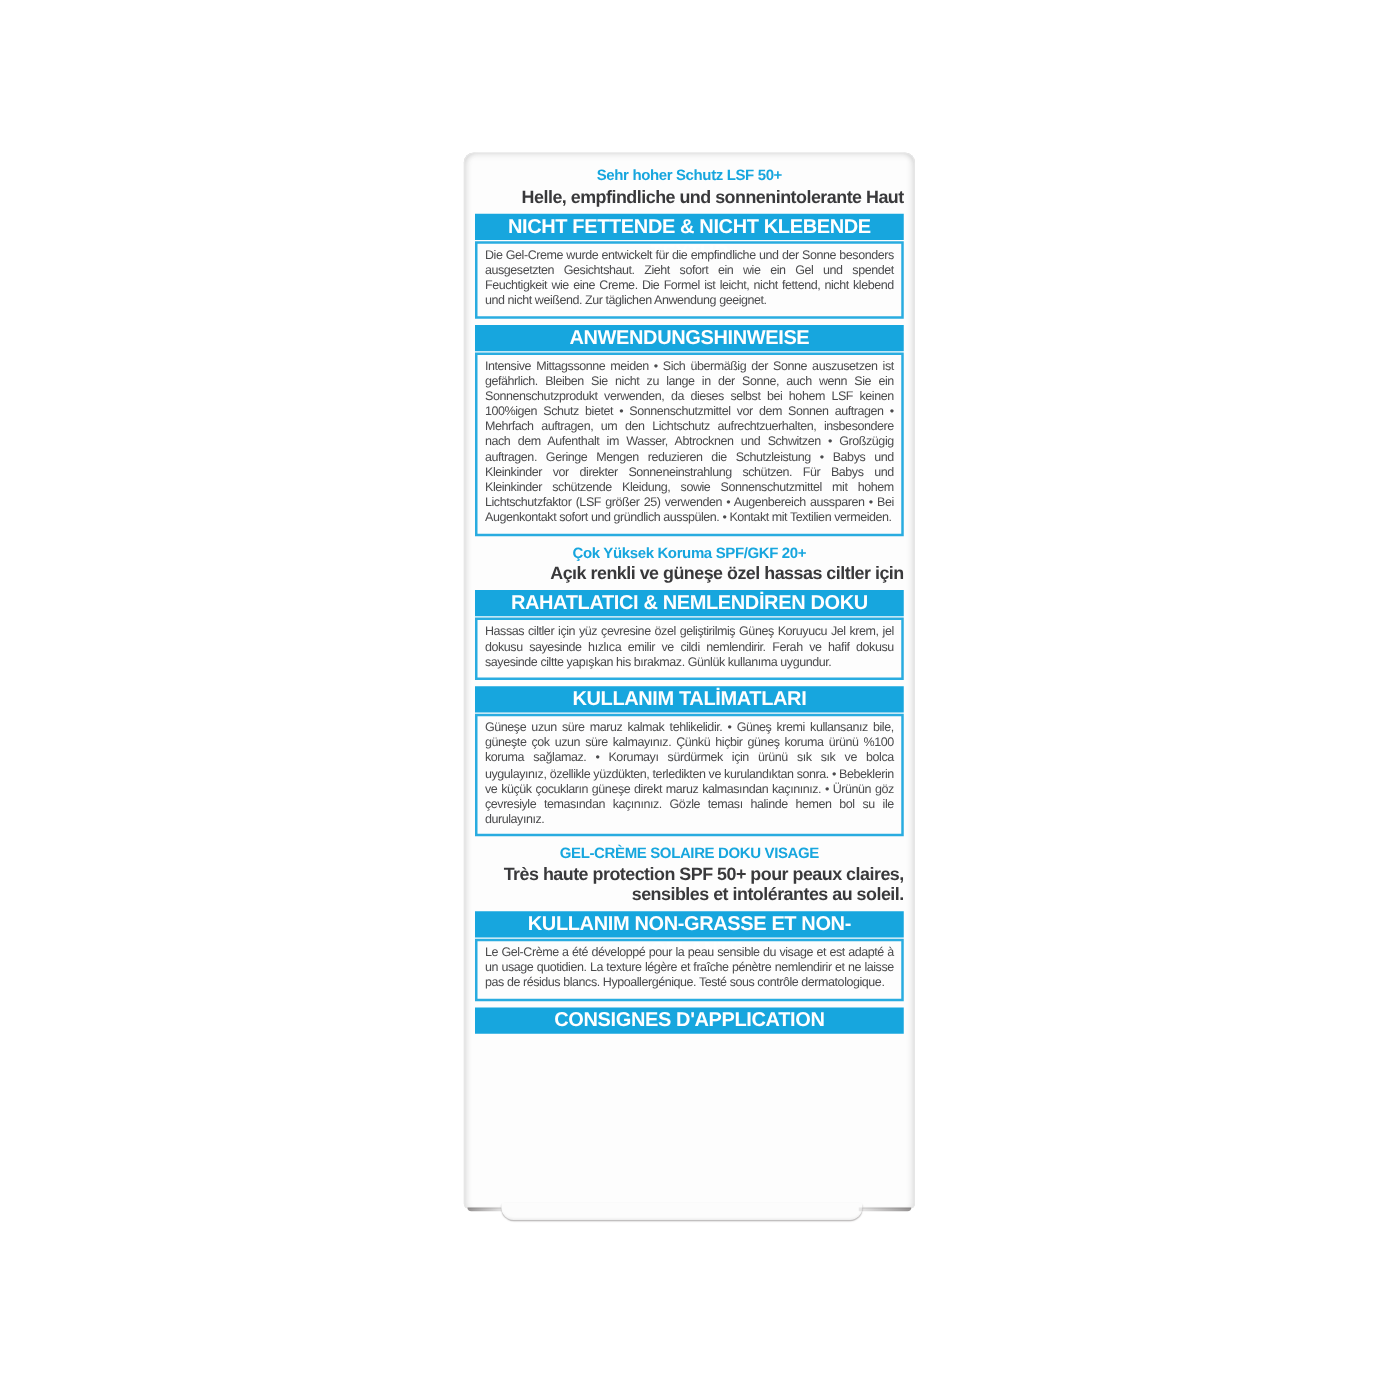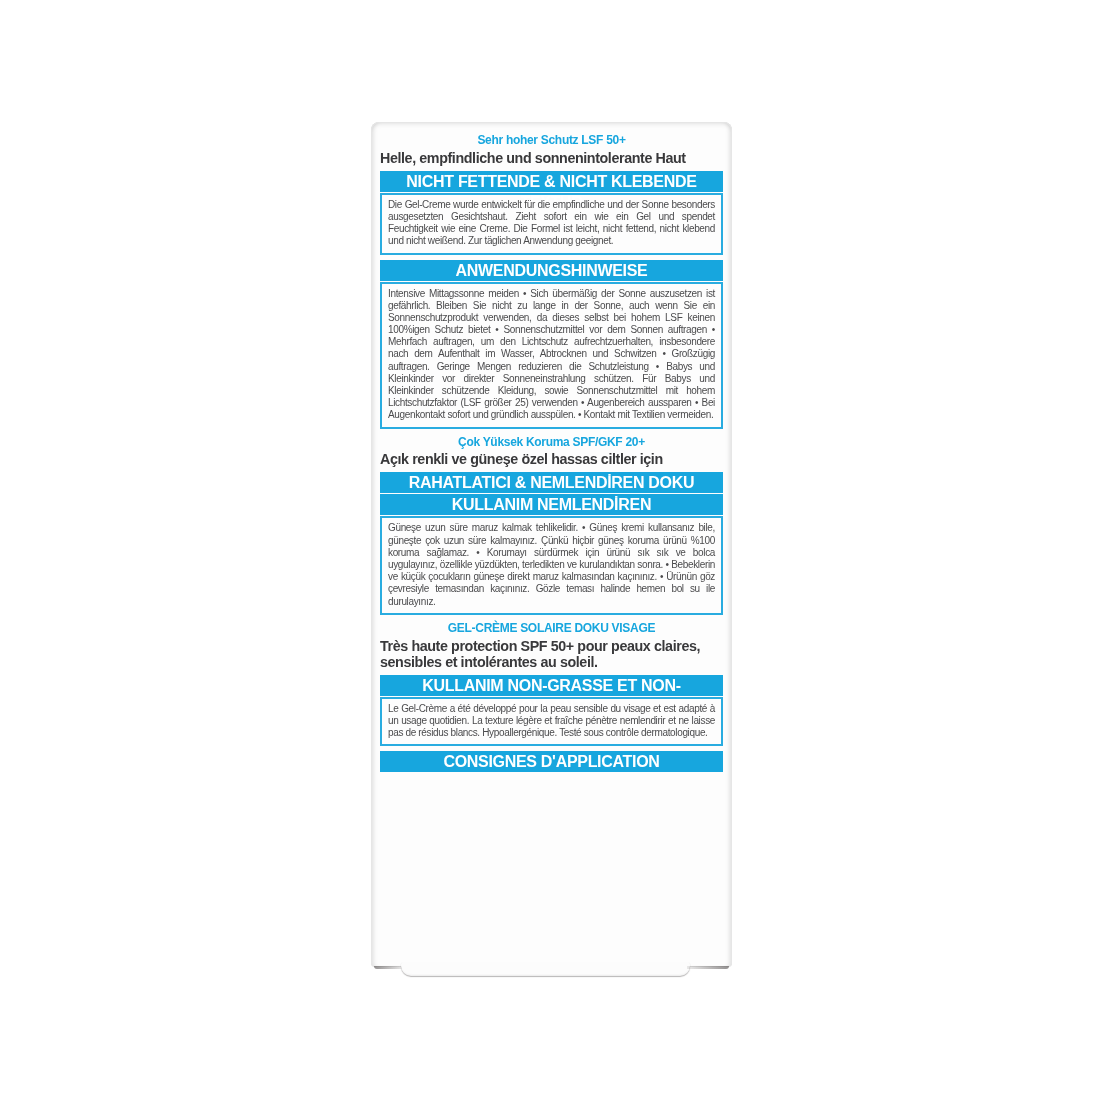--- a/index.html
+++ b/index.html
@@ -37,21 +37,21 @@
   .content{
     position:relative;box-sizing:border-box;height:100%;
     padding:12px 9px 0 9px;overflow:hidden;
   }
   .lang-title{
     color:#17a6de;font-weight:bold;font-size:12px;line-height:1.15;
     text-align:center;letter-spacing:-0.3px;
   }
   .lang-sub{
     color:#39393b;font-weight:bold;font-size:14.3px;line-height:1.12;
-    text-align:left;letter-spacing:-0.4px;margin:2px 0 5px 0;
+    text-align:right;letter-spacing:-0.4px;margin:2px 0 5px 0;
   }
   .bar{
     background:#17a6de;color:#ffffff;font-weight:bold;font-size:16px;
     height:21px;line-height:21px;text-align:center;letter-spacing:-0.3px;
     margin-bottom:1px;
   }
   .bodybox{
     border:2px solid #29ace0;background:#fdfdfd;
     padding:4px 6px 5px 6px;margin-bottom:5px;
     color:#4b4b4d;font-size:10px;line-height:1.22;
@@ -71,22 +71,23 @@
     <div class="bar">NICHT FETTENDE &amp; NICHT KLEBENDE TEXTUR</div>
     <div class="bodybox">Die Gel-Creme wurde entwickelt für die empfindliche und der Sonne besonders ausgesetzten Gesichtshaut. Zieht sofort ein wie ein Gel und spendet Feuchtigkeit wie eine Creme. Die Formel ist leicht, nicht fettend, nicht klebend und nicht weißend. Zur täglichen Anwendung geeignet.</div>
 
     <div class="bar">ANWENDUNGSHINWEISE</div>
     <div class="bodybox">Intensive Mittagssonne meiden • Sich übermäßig der Sonne auszusetzen ist gefährlich. Bleiben Sie nicht zu lange in der Sonne, auch wenn Sie ein Sonnenschutzprodukt verwenden, da dieses selbst bei hohem LSF keinen 100%igen Schutz bietet • Sonnenschutzmittel vor dem Sonnen auftragen • Mehrfach auftragen, um den Lichtschutz aufrechtzuerhalten, insbesondere nach dem Aufenthalt im Wasser, Abtrocknen und Schwitzen • Großzügig auftragen. Geringe Mengen reduzieren die Schutzleistung • Babys und Kleinkinder vor direkter Sonneneinstrahlung schützen. Für Babys und Kleinkinder schützende Kleidung, sowie Sonnenschutzmittel mit hohem Lichtschutzfaktor (LSF größer 25) verwenden • Augenbereich aussparen • Bei Augenkontakt sofort und gründlich ausspülen. • Kontakt mit Textilien vermeiden.</div>
 
     <div class="lang-title lang-gap">Çok Yüksek Koruma SPF/GKF 20+</div>
     <div class="lang-sub">Açık renkli ve güneşe özel hassas ciltler için</div>
 
     <div class="bar">RAHATLATICI &amp; NEMLENDİREN DOKU</div>
+    <div class="bodybox">Hassas ciltler için yüz çevresine özel geliştirilmiş Güneş Koruyucu Jel krem, jel dokusu sayesinde hızlıca emilir ve cildi nemlendirir. Ferah ve hafif dokusu sayesinde ciltte yapışkan his bırakmaz. Günlük kullanıma uygundur.</div>
 
-    <div class="bar">KULLANIM NEMLENDİREN</div>
+    <div class="bar">KULLANIM TALİMATLARI</div>
     <div class="bodybox">Güneşe uzun süre maruz kalmak tehlikelidir. • Güneş kremi kullansanız bile, güneşte çok uzun süre kalmayınız. Çünkü hiçbir güneş koruma ürünü %100 koruma sağlamaz. • Korumayı sürdürmek için ürünü sık sık ve bolca uygulayınız, özellikle yüzdükten, terledikten ve kurulandıktan sonra. • Bebeklerin ve küçük çocukların güneşe direkt maruz kalmasından kaçınınız. • Ürünün göz çevresiyle temasından kaçınınız. Gözle teması halinde hemen bol su ile durulayınız.</div>
 
     <div class="lang-title lang-gap">GEL-CRÈME SOLAIRE DOKU VISAGE</div>
     <div class="lang-sub">Très haute protection SPF 50+ pour peaux claires, sensibles et intolérantes au soleil.</div>
 
     <div class="bar">KULLANIM NON-GRASSE ET NON-COLLANTE</div>
     <div class="bodybox">Le Gel-Crème a été développé pour la peau sensible du visage et est adapté à un usage quotidien. La texture légère et fraîche pénètre nemlendirir et ne laisse pas de résidus blancs. Hypoallergénique. Testé sous contrôle dermatologique.</div>
 
     <div class="bar">CONSIGNES D'APPLICATION</div>
 

